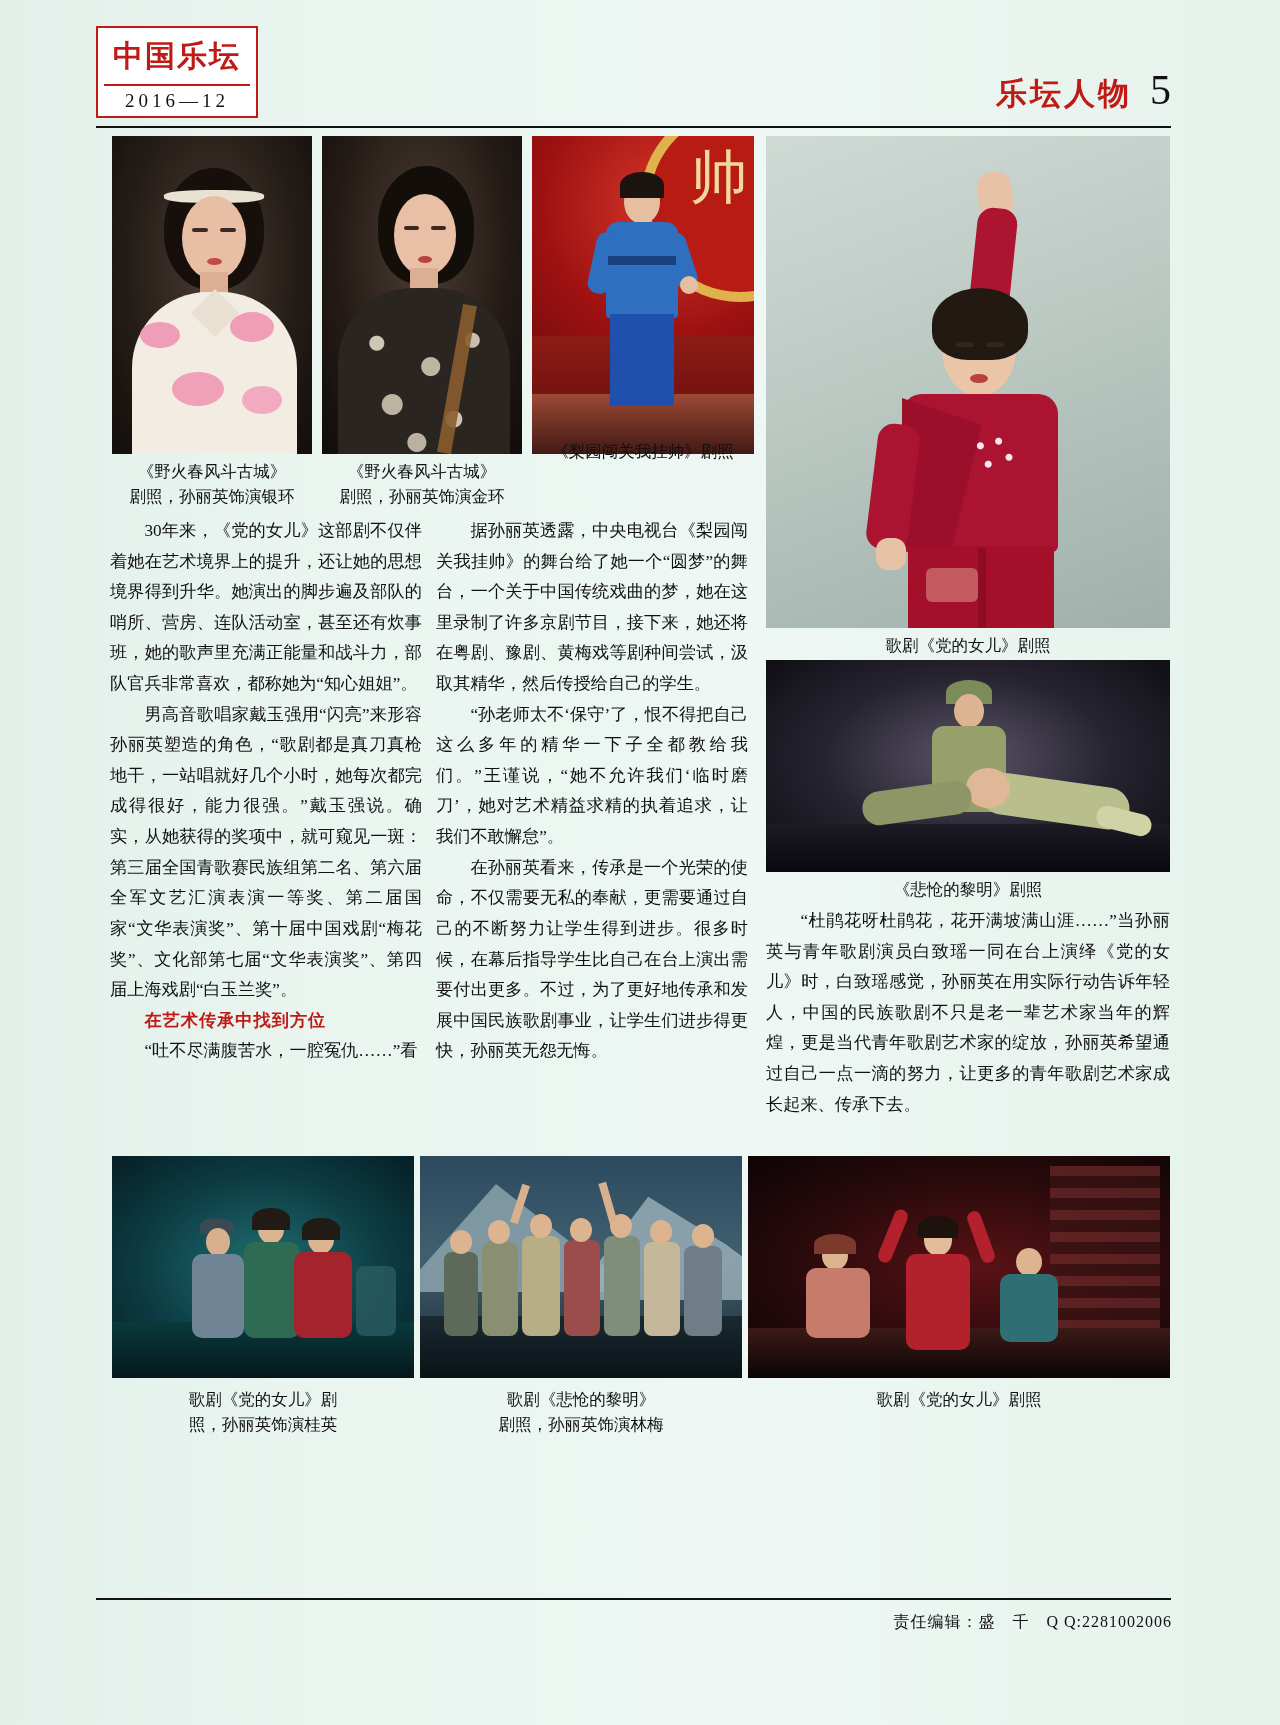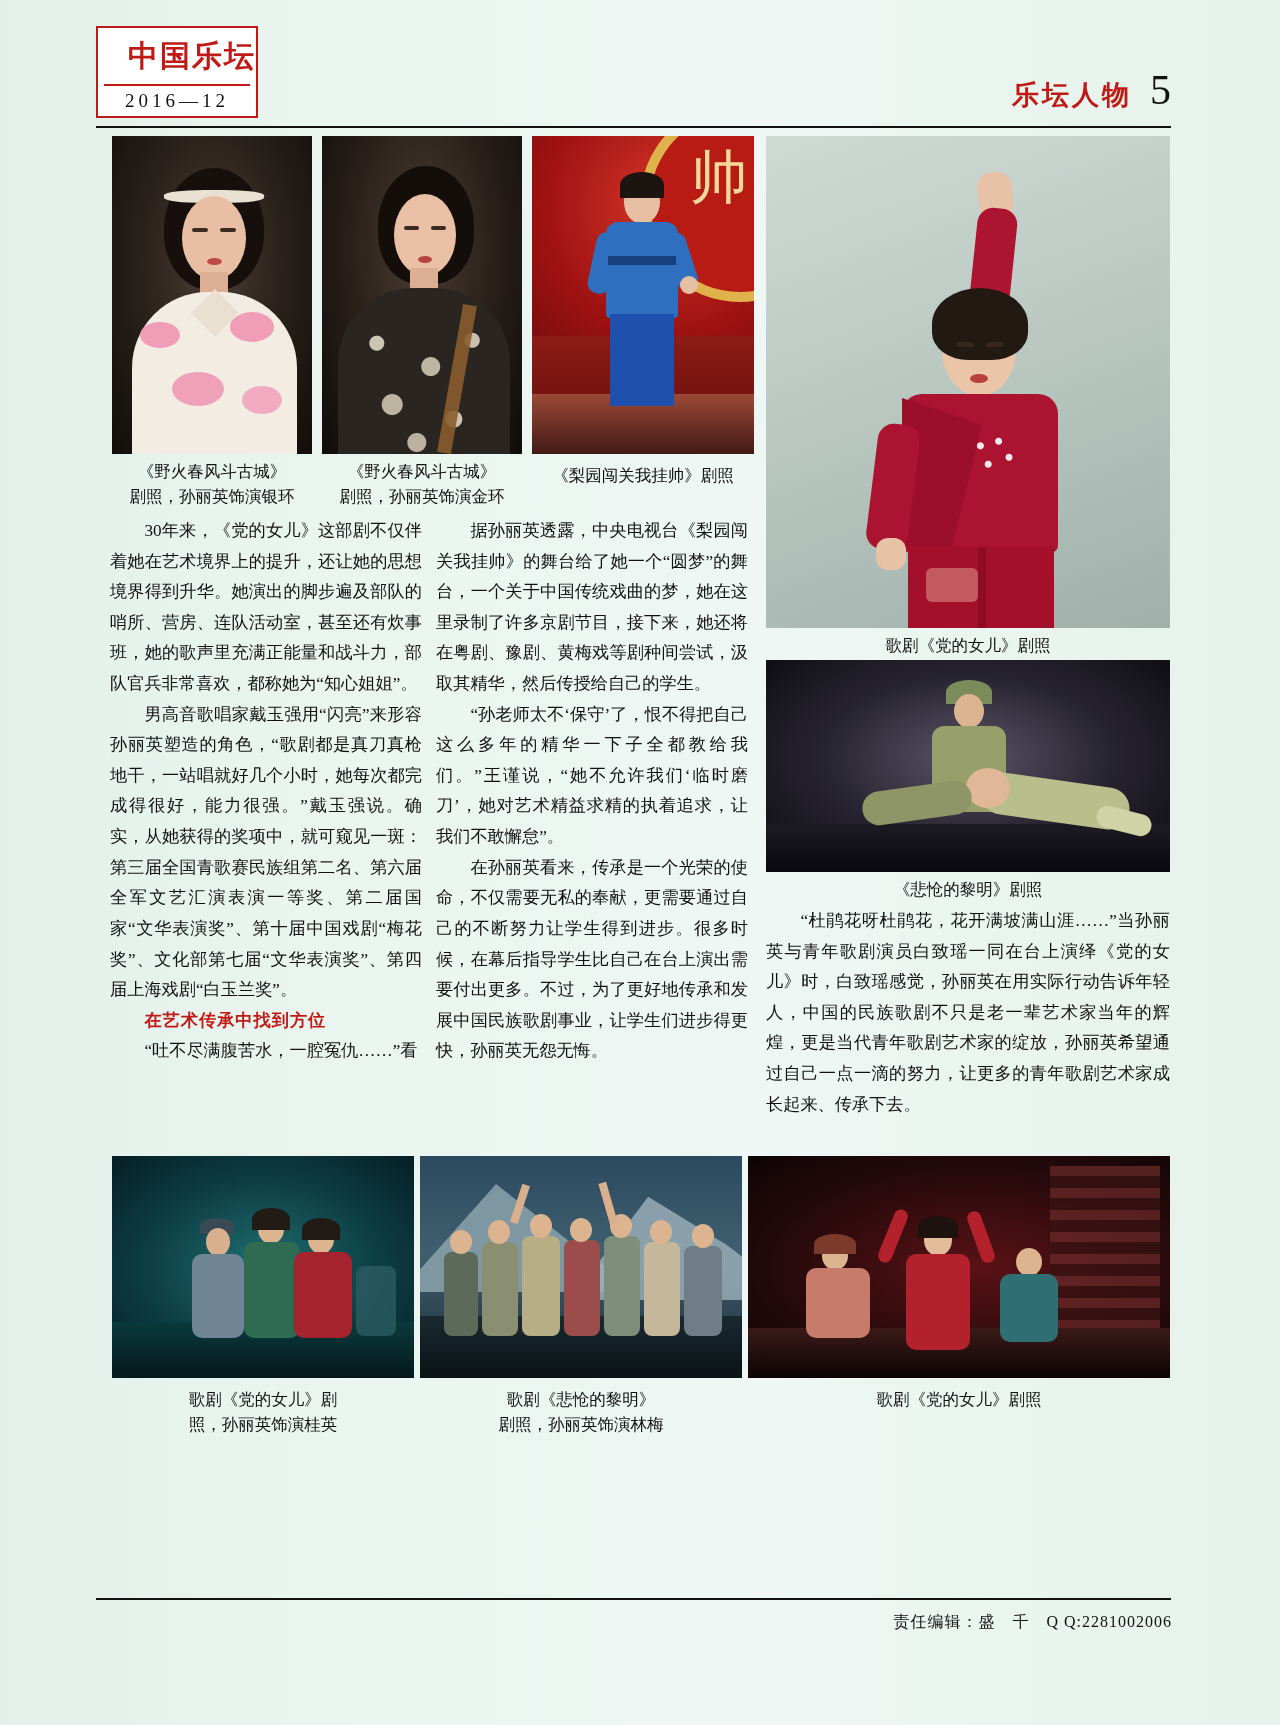--- a/index.html
+++ b/index.html
@@ -36,21 +36,21 @@
     width: 162px;
     height: 92px;
     border: 2px solid #c01a16;
     background: #fff;
     box-sizing: border-box;
   }
   .logo-top {
     height: 56px;
     display: flex;
     align-items: center;
-    justify-content: flex-end;
+    justify-content: center;
   }
   .logo-cn {
     font-family: "DejaVu Serif", serif;
     font-size: 30px;
     font-weight: bold;
     color: #c01a16;
     letter-spacing: 2px;
     line-height: 1;
   }
   .logo-rule {
@@ -71,21 +71,21 @@
   .header-right {
     position: absolute;
     right: 0;
     top: 46px;
     display: flex;
     align-items: baseline;
     gap: 18px;
   }
   .section-title {
     font-family: "DejaVu Serif", serif;
-    font-size: 27px;
+    font-size: 31px;
     font-weight: bold;
     color: #c01a16;
     letter-spacing: 3px;
   }
   .page-number {
     font-family: "Liberation Serif", serif;
     font-size: 42px;
     color: #111;
     line-height: 0.9;
   }
@@ -274,21 +274,21 @@
     <div style="position:absolute; left:166px; top:66px; width:74px; height:86px; background:#97a06b; border-radius:12px;"></div>
 
     <div style="position:absolute; left:214px; top:120px; width:150px; height:42px; background:#b9bf8c; border-radius:30px; transform:rotate(8deg);"></div>
     <div style="position:absolute; left:200px; top:108px; width:44px; height:40px; background:#e0b897; border-radius:50%;"></div>
     <div style="position:absolute; left:96px; top:126px; width:110px; height:34px; background:#8e9566; border-radius:24px; transform:rotate(-8deg);"></div>
     <div style="position:absolute; left:330px; top:150px; width:56px; height:22px; background:#cfd3a6; border-radius:14px; transform:rotate(14deg);"></div>
   </div>
 
   <div class="cap" style="left:112px; top:460px; width:200px;">《野火春风斗古城》<br>剧照，孙丽英饰演银环</div>
   <div class="cap" style="left:322px; top:460px; width:200px;">《野火春风斗古城》<br>剧照，孙丽英饰演金环</div>
-  <div class="cap" style="left:532px; top:464px; width:222px;text-align:center;">《梨园闯关我挂帅》剧照</div>
+  <div class="cap" style="left:532px; top:440px; width:222px;text-align:center;">《梨园闯关我挂帅》剧照</div>
   <div class="cap" style="left:766px; top:634px; width:404px;">歌剧《党的女儿》剧照</div>
   <div class="cap" style="left:766px; top:878px; width:404px;">《悲怆的黎明》剧照</div>
 
   <div class="col" style="left:110px; top:516px; width:312px;">
     <p>30年来，《党的女儿》这部剧不仅伴着她在艺术境界上的提升，还让她的思想境界得到升华。她演出的脚步遍及部队的哨所、营房、连队活动室，甚至还有炊事班，她的歌声里充满正能量和战斗力，部队官兵非常喜欢，都称她为“知心姐姐”。</p>
     <p>男高音歌唱家戴玉强用“闪亮”来形容孙丽英塑造的角色，“歌剧都是真刀真枪地干，一站唱就好几个小时，她每次都完成得很好，能力很强。”戴玉强说。确实，从她获得的奖项中，就可窥见一斑：第三届全国青歌赛民族组第二名、第六届全军文艺汇演表演一等奖、第二届国家“文华表演奖”、第十届中国戏剧“梅花奖”、文化部第七届“文华表演奖”、第四届上海戏剧“白玉兰奖”。</p>
     <p class="subhead">在艺术传承中找到方位</p>
     <p>“吐不尽满腹苦水，一腔冤仇……”看</p>
   </div>
 

